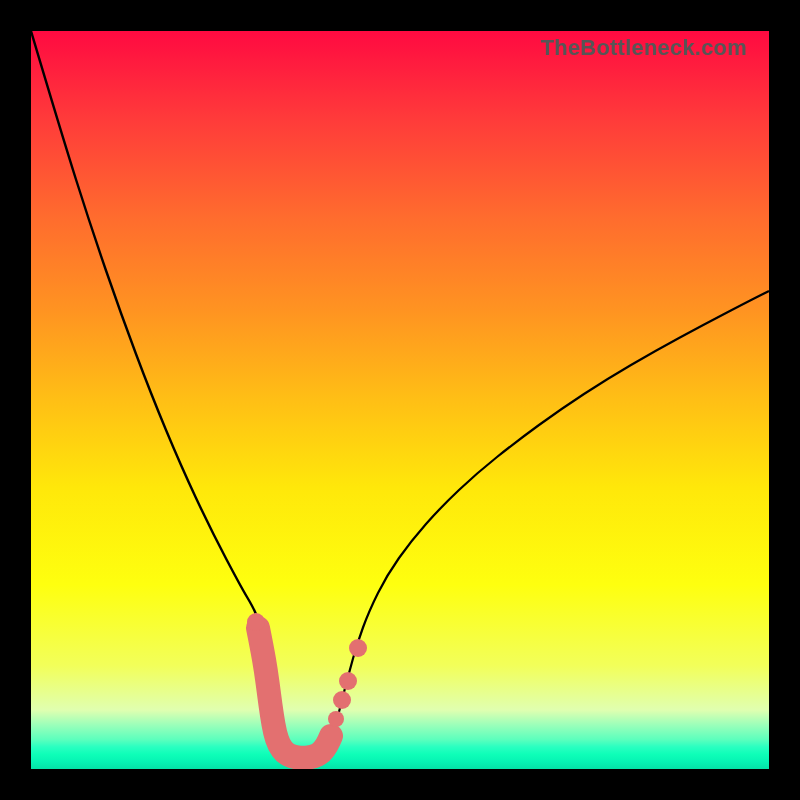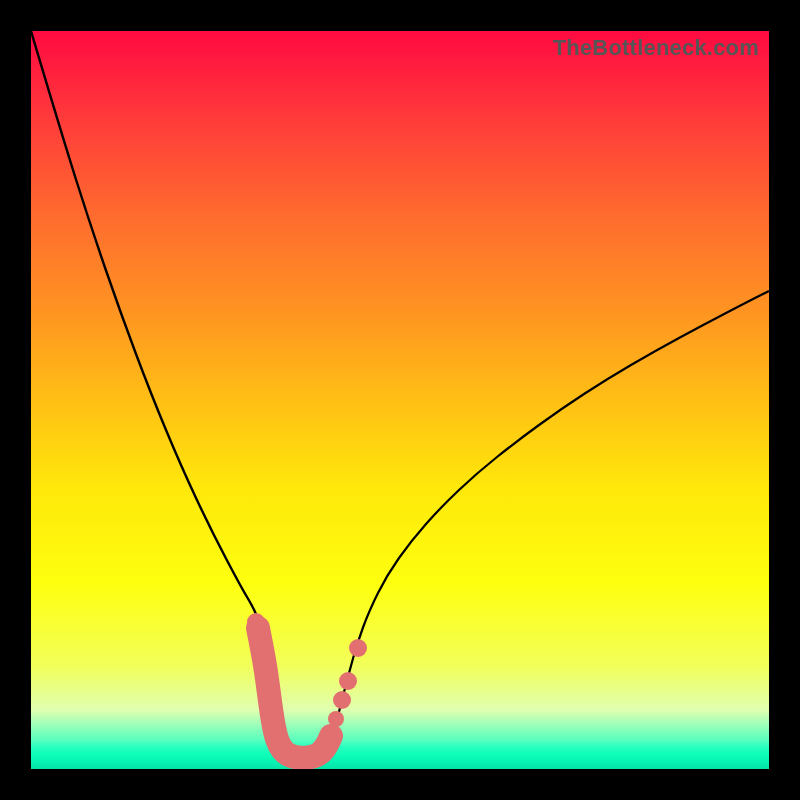--- a/index.html
+++ b/index.html
@@ -24,21 +24,21 @@
       #9cffba 94%,
       #5cffbd 96%,
       #2affc1 97%,
       #0effb8 98%,
       #06f4b4 99%,
       #04e2a7 100%);
   }
   .watermark {
     position: absolute;
     top: 4px;
-    right: 10px;
+    right: 22px;
     font-size: 22px;
     font-weight: 600;
     color: #565656;
     letter-spacing: 0.2px;
   }
   svg.curves {
     position: absolute;
     left: 0; top: 0;
     width: 738px; height: 738px;
   }

